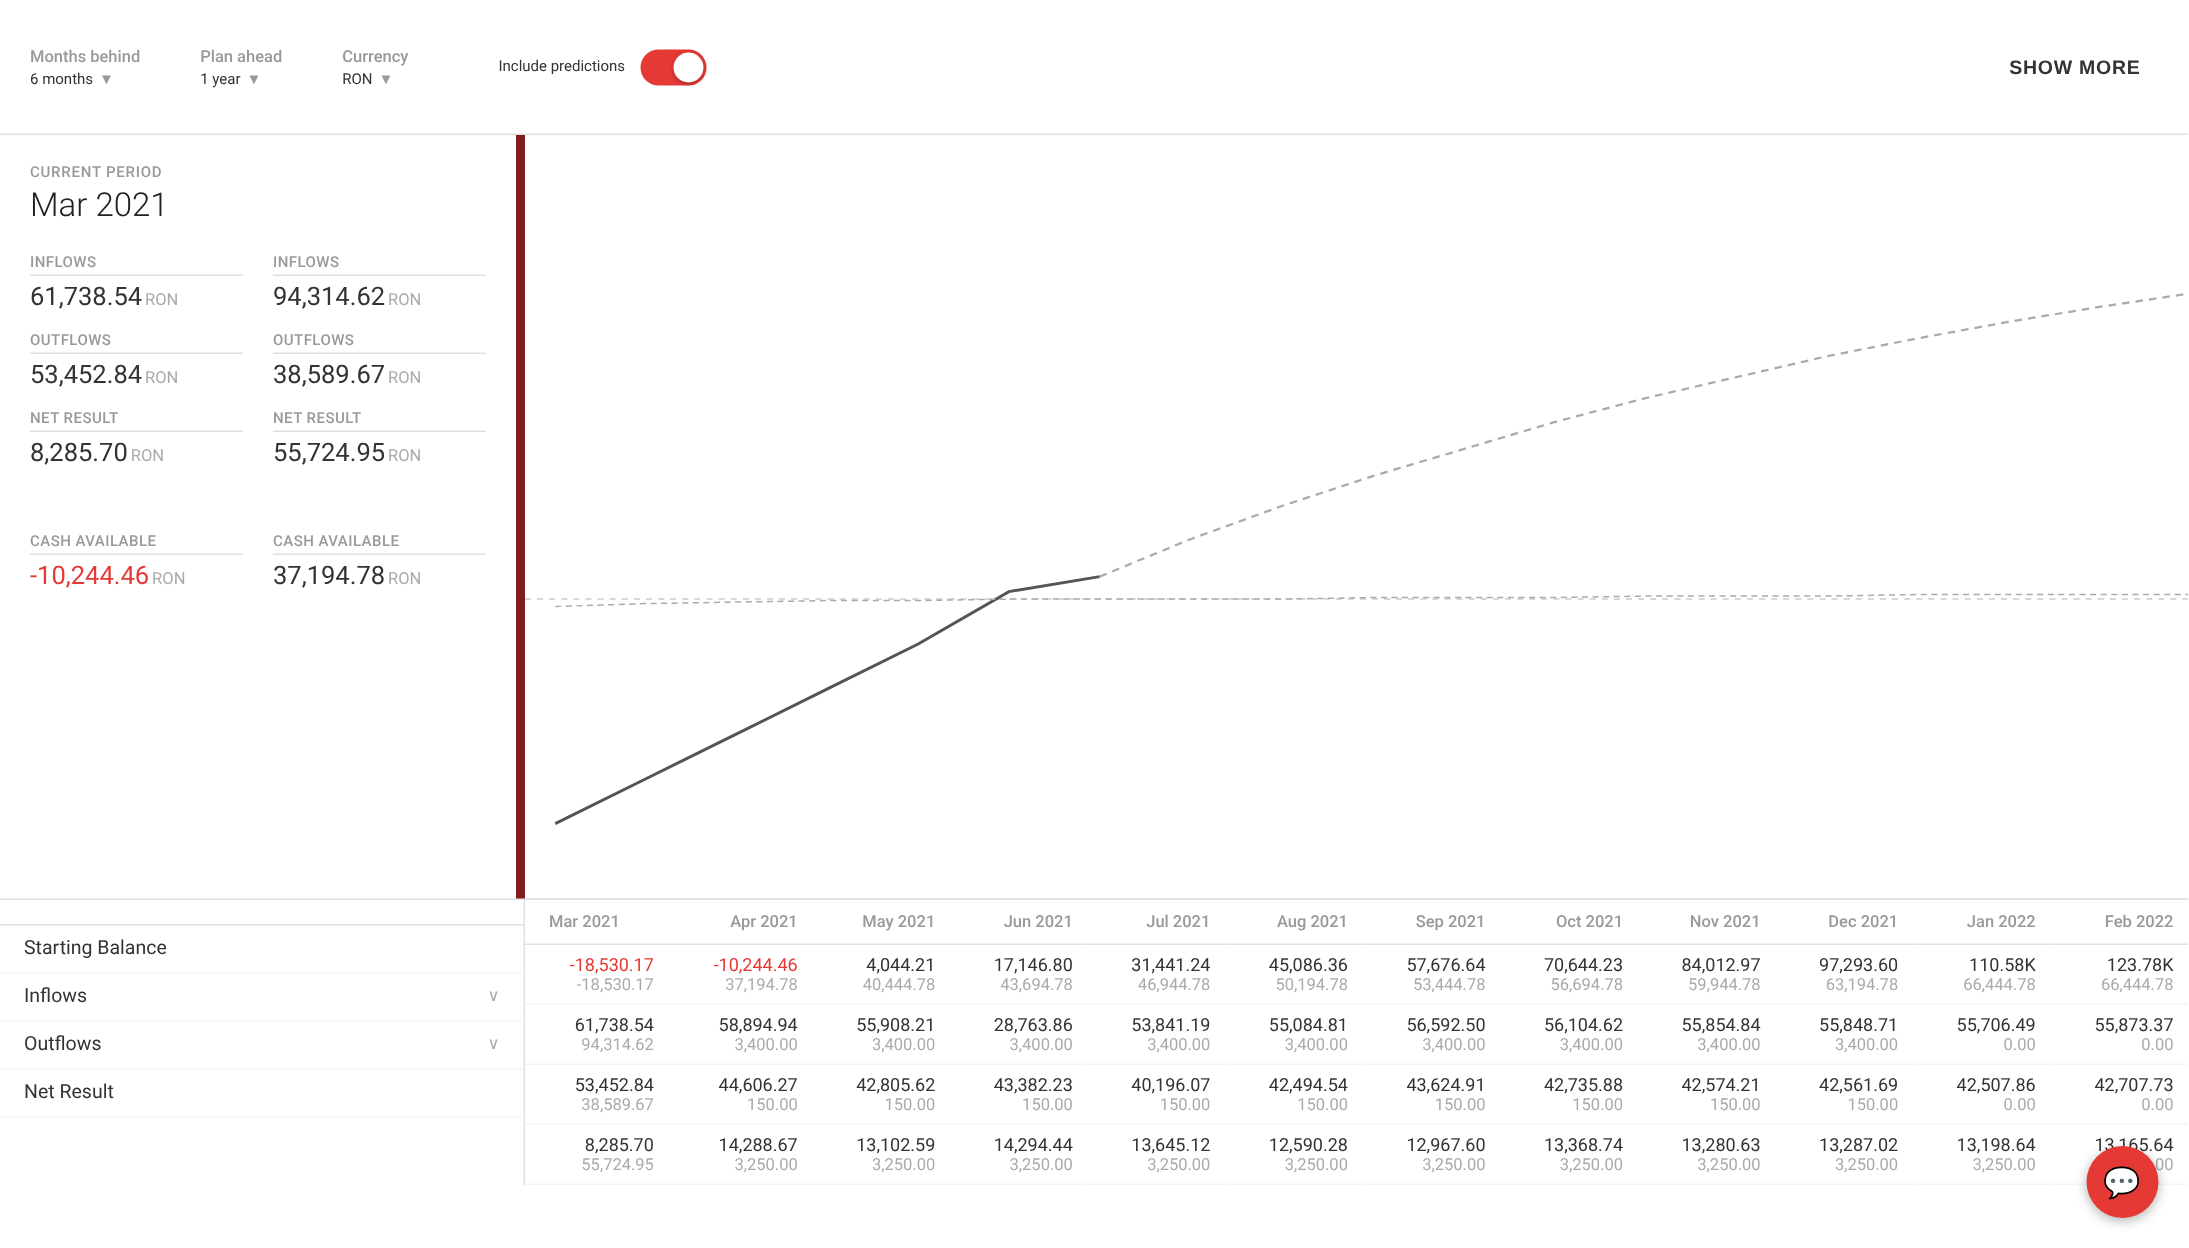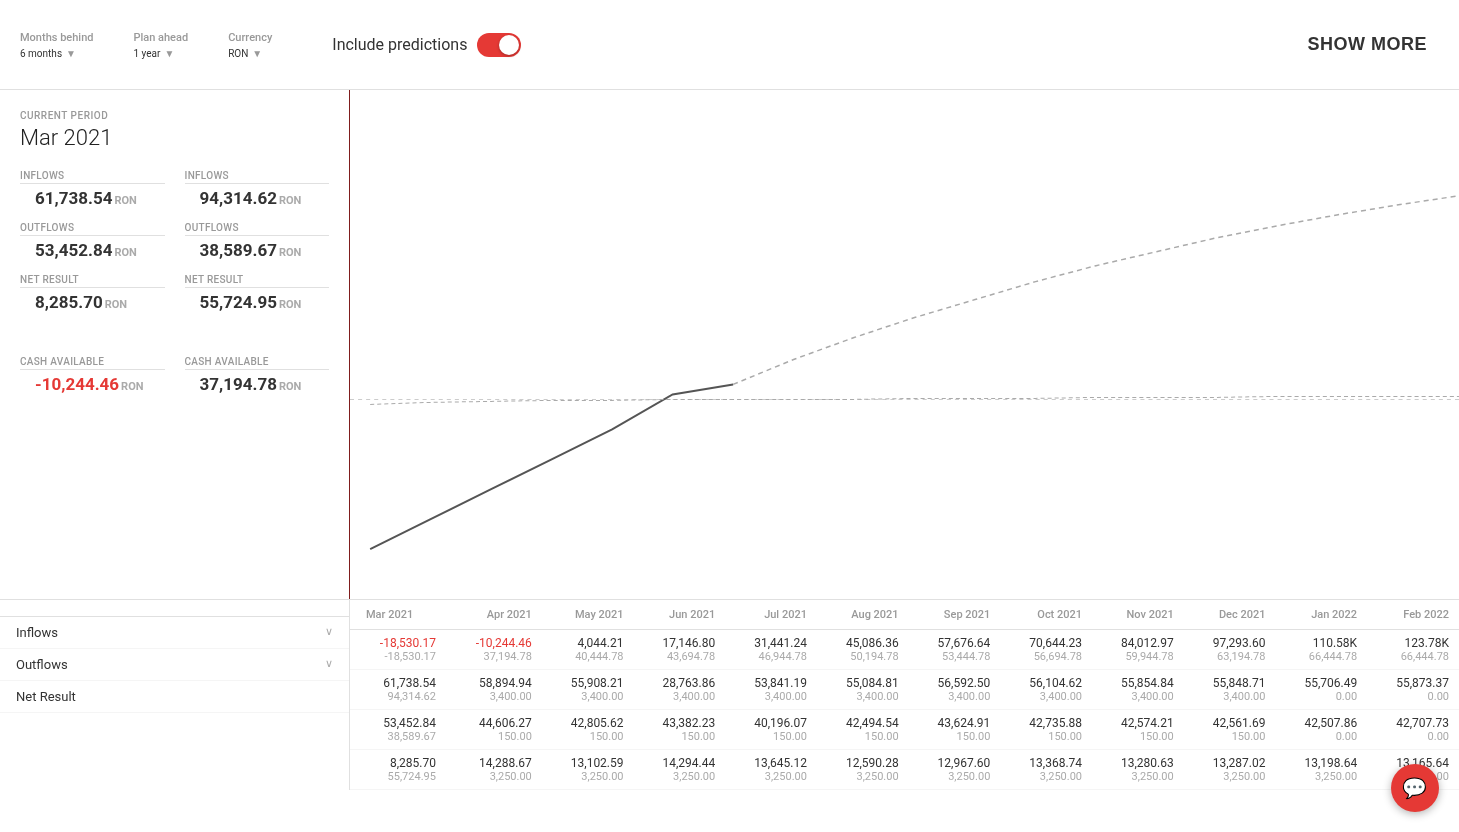--- a/index.html
+++ b/index.html
@@ -14,55 +14,55 @@
       gap: 40px;
       height: 90px;
     }
     .control-group { display: flex; flex-direction: column; gap: 4px; }
     .control-label { font-size: 11px; color: #999; font-weight: 500; text-transform: none; }
     .dropdown-row { display: flex; align-items: center; gap: 4px; cursor: pointer; }
     .dropdown-value { font-size: 10px; color: #333; font-weight: 400; }
     .dropdown-arrow { font-size: 10px; color: #999; }
 
     .predictions-group { display: flex; align-items: center; gap: 10px; margin-left: 20px; }
-    .predictions-label { font-size: 16px; color: #333; }
+    .predictions-label { font-size: 10px; color: #333; }
     .toggle { width: 44px; height: 24px; background: #e53935; border-radius: 12px; position: relative; cursor: pointer; }
     .toggle-knob { width: 20px; height: 20px; background: #fff; border-radius: 50%; position: absolute; top: 2px; right: 2px; box-shadow: 0 1px 3px rgba(0,0,0,0.3); }
 
     .show-more-btn {
       margin-left: auto;
-      font-size: 18px;
+      font-size: 13px;
       font-weight: 600;
       color: #333;
       letter-spacing: 0.5px;
       cursor: pointer;
       border: none;
       background: none;
       padding: 6px 12px;
     }
 
     
     .left-panel {
       width: 350px;
       min-width: 350px;
       padding: 20px 20px 20px 20px;
-      border-right: 1px solid #7f1d1d;
+      border-right: 6px solid #7f1d1d;
     }
     .current-period-label { font-size: 10px; color: #999; font-weight: 500; letter-spacing: 0.5px; margin-bottom: 4px; }
     .current-period-value { font-size: 22px; font-weight: 300; color: #222; margin-bottom: 20px; }
 
     .metrics-row { display: flex; gap: 0; margin-bottom: 10px; }
     .metric-col { flex: 1; }
     .metric-col + .metric-col { margin-left: 20px; }
     .metric-label { font-size: 10px; color: #999; font-weight: 500; letter-spacing: 0.3px; margin-bottom: 2px; border-bottom: 1px solid #e0e0e0; padding-bottom: 6px; margin-bottom: 6px; }
     .metrics-pair { display: flex; gap: 20px; margin-bottom: 14px; }
     .metric-item { flex: 1; }
     .metric-item-label { font-size: 10px; color: #999; letter-spacing: 0.3px; font-weight: 500; margin-bottom: 2px; }
     .metric-item-line { border-bottom: 1px solid #e0e0e0; margin-bottom: 4px; }
-    .metric-item-value { font-size: 17px; font-weight: 700; margin-left: 15px; }
+    .metric-item-value { font-size: 17px; font-weight: 400; }
     .metric-item-value .cur { font-size: 11px; color: #aaa; margin-left: 2px; }
 
     
     .chart-area {
       flex: 1;
       height: 510px;
       position: relative;
       overflow: hidden;
       border-bottom: 1px solid #e0e0e0;
     }
@@ -250,20 +250,23 @@
 <div class="table-section">
 
   <div class="table-left">
     <table class="table-container">
       <thead>
         <tr>
           <th class="col-header" style="text-align:left;"></th>
         </tr>
       </thead>
       <tbody>
+        <tr>
+          <td class="row-label-cell">Starting Balance</td>
+        </tr>
         <tr>
           <td class="row-label-cell">
             Inflows <span class="expand-icon">∨</span>
           </td>
         </tr>
         <tr>
           <td class="row-label-cell">
             Outflows <span class="expand-icon">∨</span>
           </td>
         </tr>

